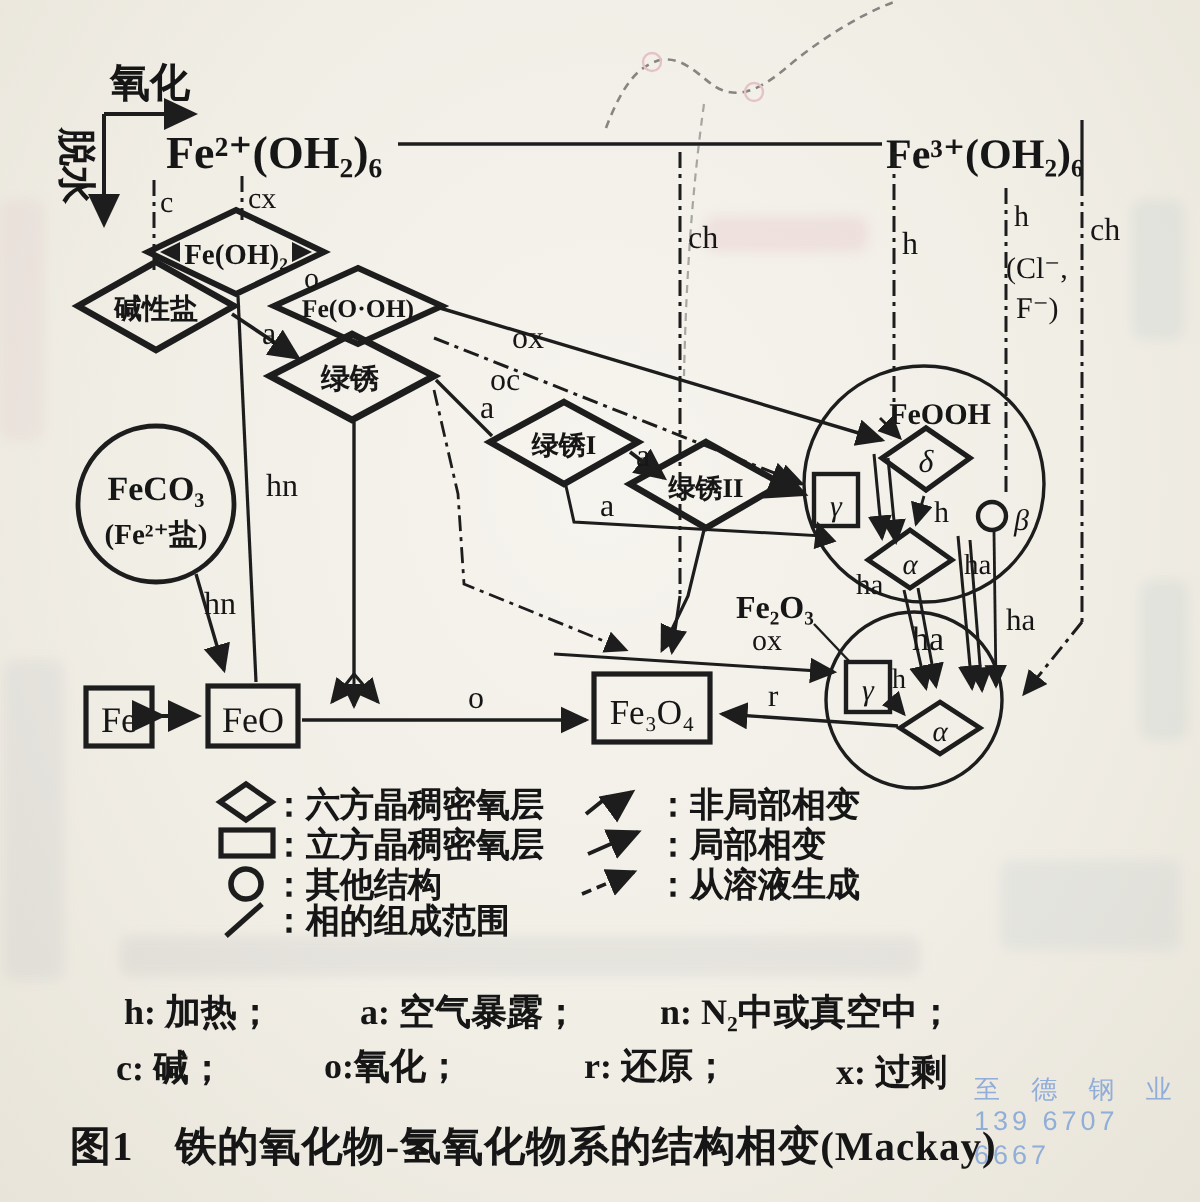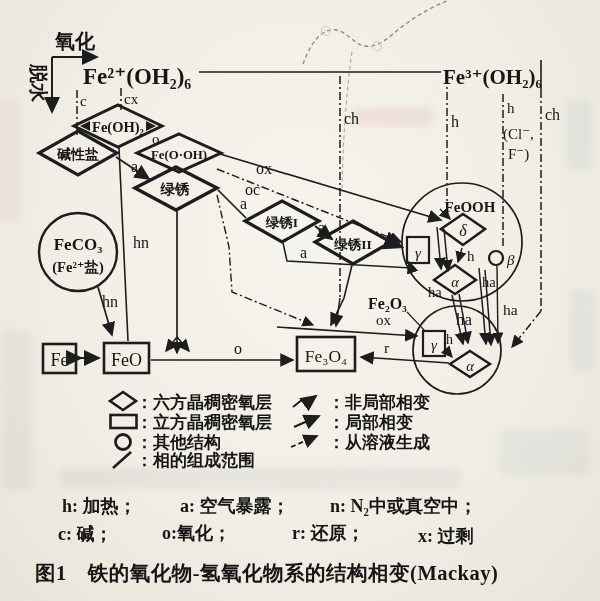--- a/index.html
+++ b/index.html
@@ -204,14 +204,18 @@
       <text x="330" y="512" font-size="18" font-weight="600">n: N₂中或真空中；</text>
       <text x="58" y="540" font-size="18" font-weight="600">c: 碱；</text>
       <text x="162" y="539" font-size="18" font-weight="600">o:氧化；</text>
       <text x="292" y="539" font-size="18" font-weight="600">r: 还原；</text>
       <text x="418" y="542" font-size="18" font-weight="600">x: 过剩</text>
     </g>
 
     <text x="35" y="580" font-size="20.5" font-weight="600" letter-spacing="0.5">图1　铁的氧化物-氢氧化物系的结构相变(Mackay)</text>
   </svg>
 
+  <div class="wm">
+    <div class="l1">至 德 钢 业</div>
+    <div class="l2">139 6707 6667</div>
+  </div>
 
 </div>
 
 </body></html>

